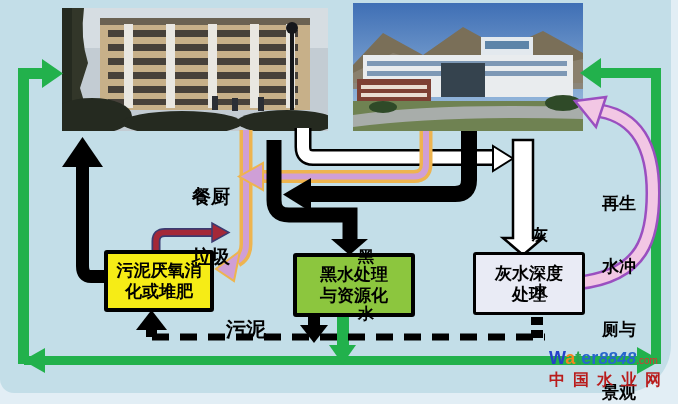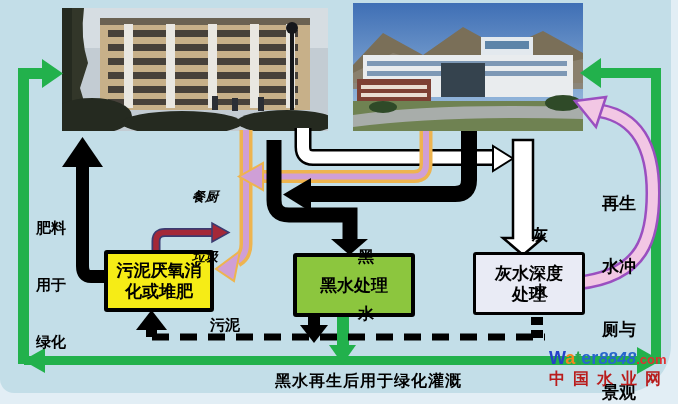--- a/index.html
+++ b/index.html
@@ -16,21 +16,21 @@
   .lbl div{text-align:center;}
   .box-yellow{background:#f6ec16;}
   .box-green{background:#8cc63e;}
   .box-grey{background:#e9ebf5;border-width:3px;}
   .lbl-red{color:#cc1111;}
   .watermark{position:absolute;left:549px;top:349px;z-index:8;line-height:18px;}
   .wm-word{font-size:18px;font-weight:bold;letter-spacing:0px;}
   .wl0{color:#2640c8;} .wl1{color:#f5851f;} .wl2{color:#2aa44e;}
   .wl3{color:#2866cc;} .wl4{color:#2866cc;}
   .wm-num{color:#2866cc;font-style:italic;font-size:17px;font-weight:bold;}
-  .wm-tld{color:#e03030;font-size:13px;font-weight:bold;}
+  .wm-tld{color:#e03030;font-size:10px;font-weight:normal;}
   .wm-site{color:#b91c1c;font-size:16px;font-weight:bold;letter-spacing:8px;margin-top:1px;}
 </style>
 </head>
 <body>
 
 <div class="canvas">
   <div class="panel"></div>
 
   <svg class="photo" style="left:62px;top:8px;" width="266" height="123" viewBox="0 0 266 123">
     <rect x="0" y="0" width="266" height="123" fill="#c3ccd3"></rect>
@@ -170,49 +170,44 @@
       <polygon points="575,101 606,97 596,127" fill="#f2c7e4" stroke="#9a4fc0" stroke-width="2.5"></polygon>
     </g>
   </svg>
 
   <div class="box box-yellow" style="left:104px;top:250px;width:110px;height:62px;">
     <div>污泥厌氧消</div>
     <div>化或堆肥</div>
   </div>
   <div class="box box-green" style="left:293px;top:253px;width:122px;height:64px;">
     <div>黑水处理</div>
+    <div>与资源化</div>
   </div>
   <div class="box box-grey" style="left:473px;top:252px;width:112px;height:63px;">
     <div>灰水深度</div>
     <div>处理</div>
   </div>
 
-  <div class="lbl" style="left:36px;top:180px;font-size:15px;line-height:19px;">
-    <div>肥料</div>
-    <div>用于</div>
-    <div>绿化</div>
-  </div>
-  <div class="lbl" style="left:192px;top:147px;font-size:13px;line-height:20px;font-style:italic;">
+  <div class="lbl" style="left:192px;top:147px;font-size:19px;line-height:20px;">
     <div>餐厨</div>
     <div>垃圾</div>
   </div>
   <div class="lbl" style="left:357px;top:209px;font-size:16px;line-height:19px;">
     <div>黑</div>
     <div>水</div>
   </div>
   <div class="lbl" style="left:531px;top:187px;font-size:16px;line-height:19px;">
     <div>灰</div>
     <div>水</div>
   </div>
   <div class="lbl" style="left:602px;top:151px;font-size:17px;line-height:21px;">
     <div>再生</div>
     <div>水冲</div>
     <div>厕与</div>
     <div>景观</div>
   </div>
-  <div class="lbl" style="left:210px;top:316px;font-size:15px;">污泥</div>
-  <div class="lbl" style="left:275px;top:371px;font-size:16px;letter-spacing:1px;">黑水再生后用于绿化灌溉</div>
+  <div class="lbl" style="left:226px;top:316px;font-size:20px;">污泥</div>
 
   <div class="watermark">
     <div class="wm-word"><span class="wl0">W</span><span class="wl1">a</span><span class="wl2">t</span><span class="wl3">e</span><span class="wl4">r</span><span class="wm-num">8848</span><span class="wm-tld">.com</span></div>
     <div class="wm-site">中国水业网</div>
   </div>
 </div>
 
 </body></html>

